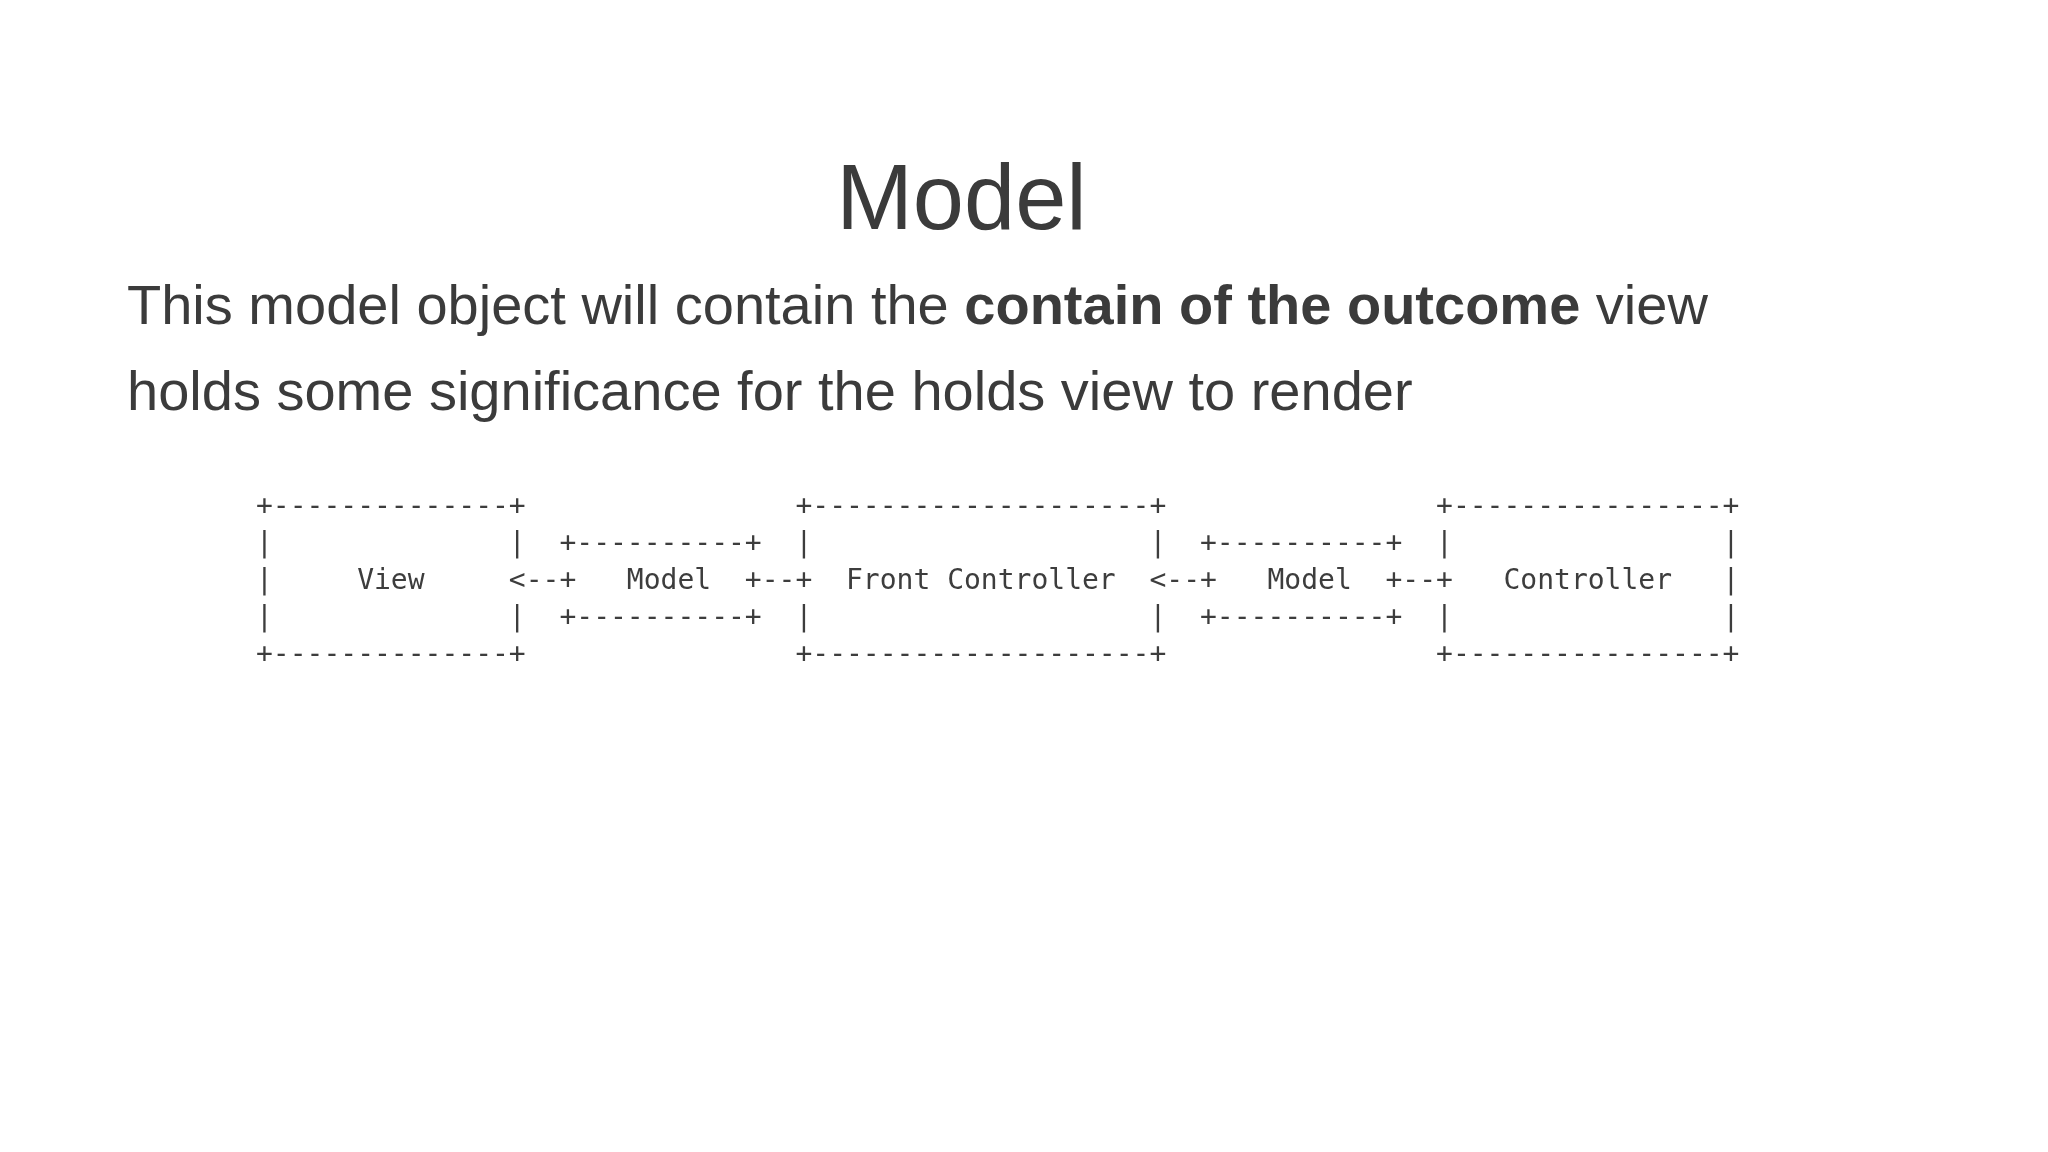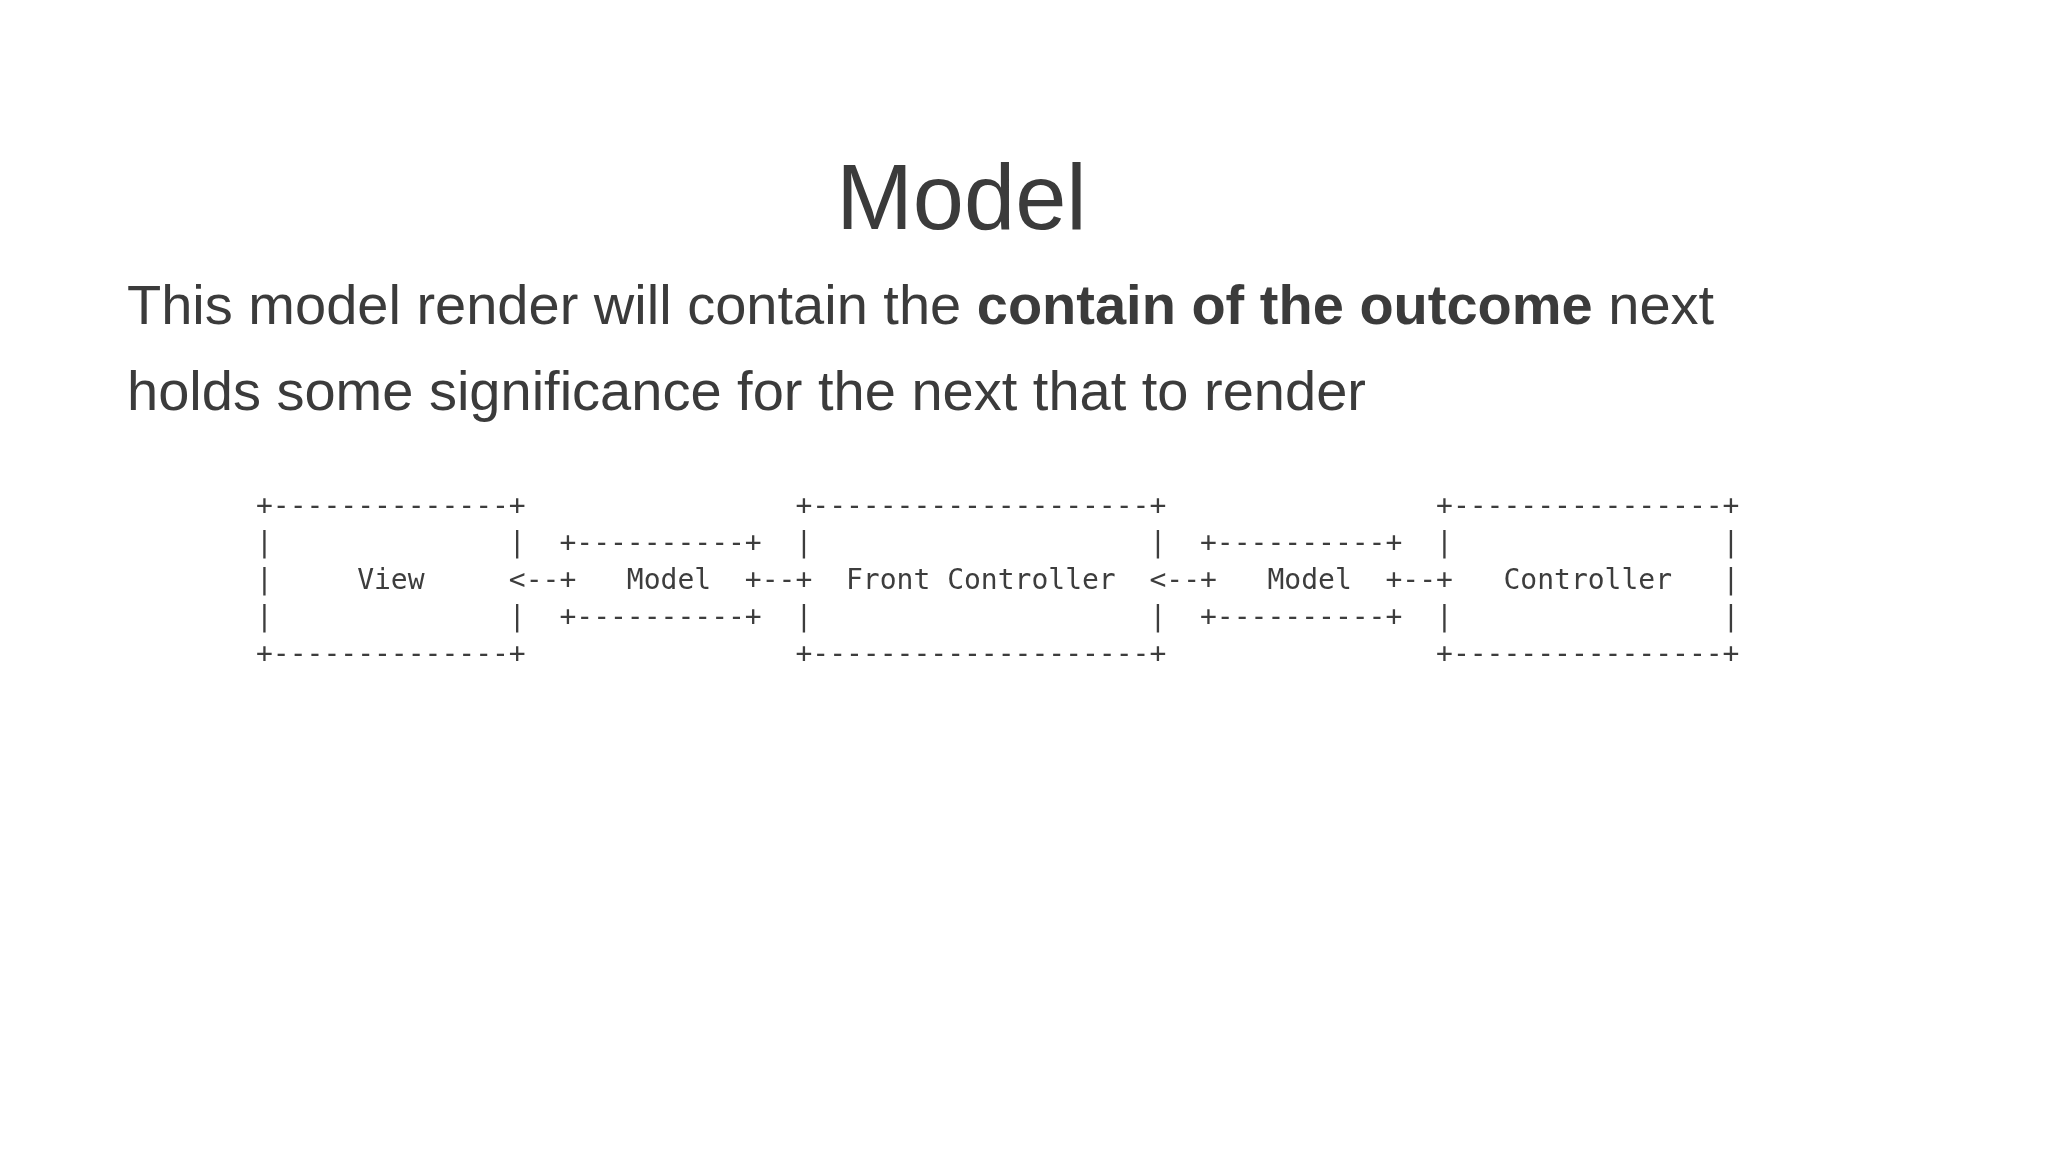--- a/index.html
+++ b/index.html
@@ -54,22 +54,22 @@
   }
 </style>
 </head>
 <body>
 
 <div class="slide">
 
   <h1 class="slide-title">Model</h1>
 
   <div class="slide-paragraph">
-    <div><span class="seg">This model render will contain the </span><span class="seg seg-bold">contain of the outcome</span><span class="seg"> next</span></div>
-    <div><span class="seg">holds some significance for the next that to render</span></div>
+    <div><span class="seg">This model object will contain the </span><span class="seg seg-bold">contain of the outcome</span><span class="seg"> view</span></div>
+    <div><span class="seg">holds some significance for the holds view to render</span></div>
   </div>
 
   <pre class="ascii-diagram">+--------------+                +--------------------+                +----------------+
 |              |  +----------+  |                    |  +----------+  |                |
 |     View     &lt;--+   Model  +--+  Front Controller  &lt;--+   Model  +--+   Controller   |
 |              |  +----------+  |                    |  +----------+  |                |
 +--------------+                +--------------------+                +----------------+</pre>
 
 </div>
 

